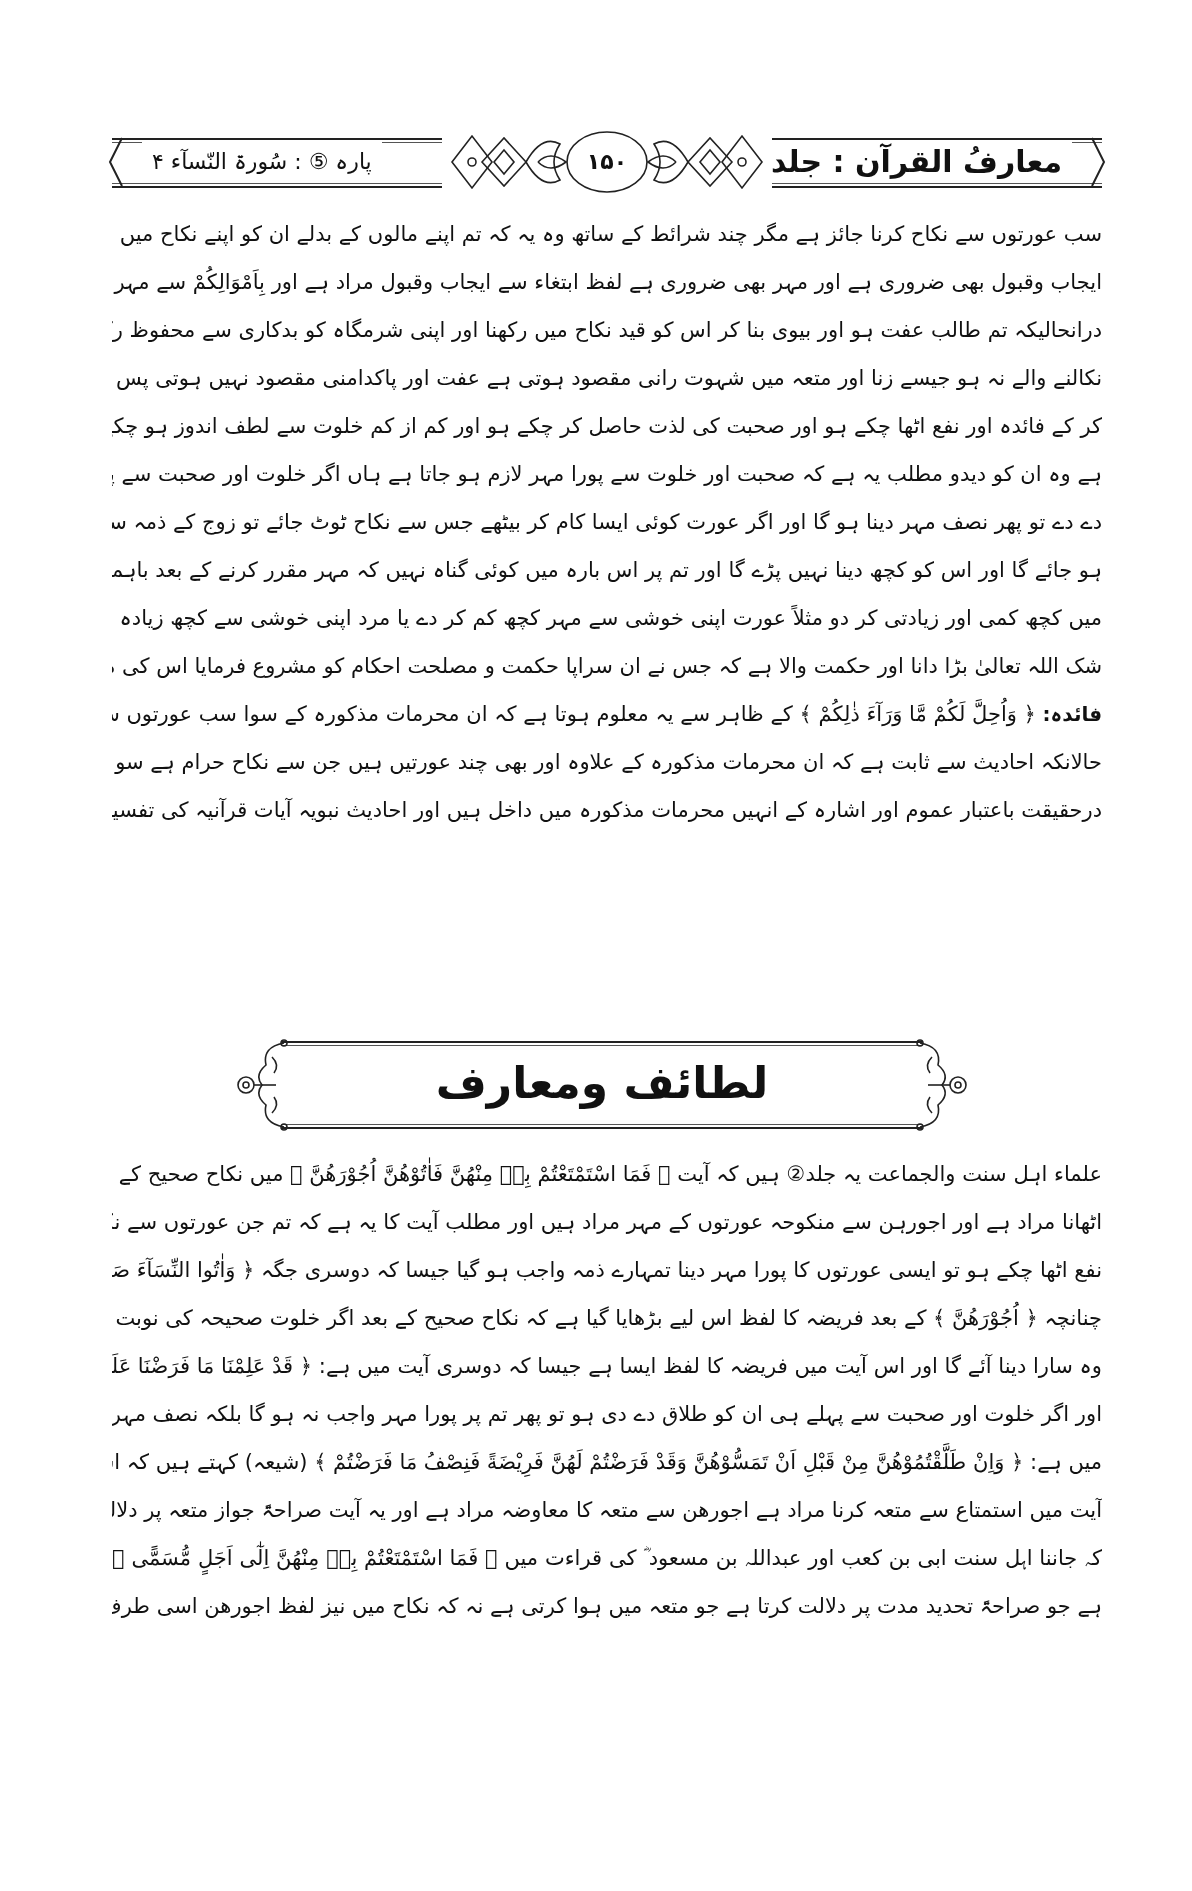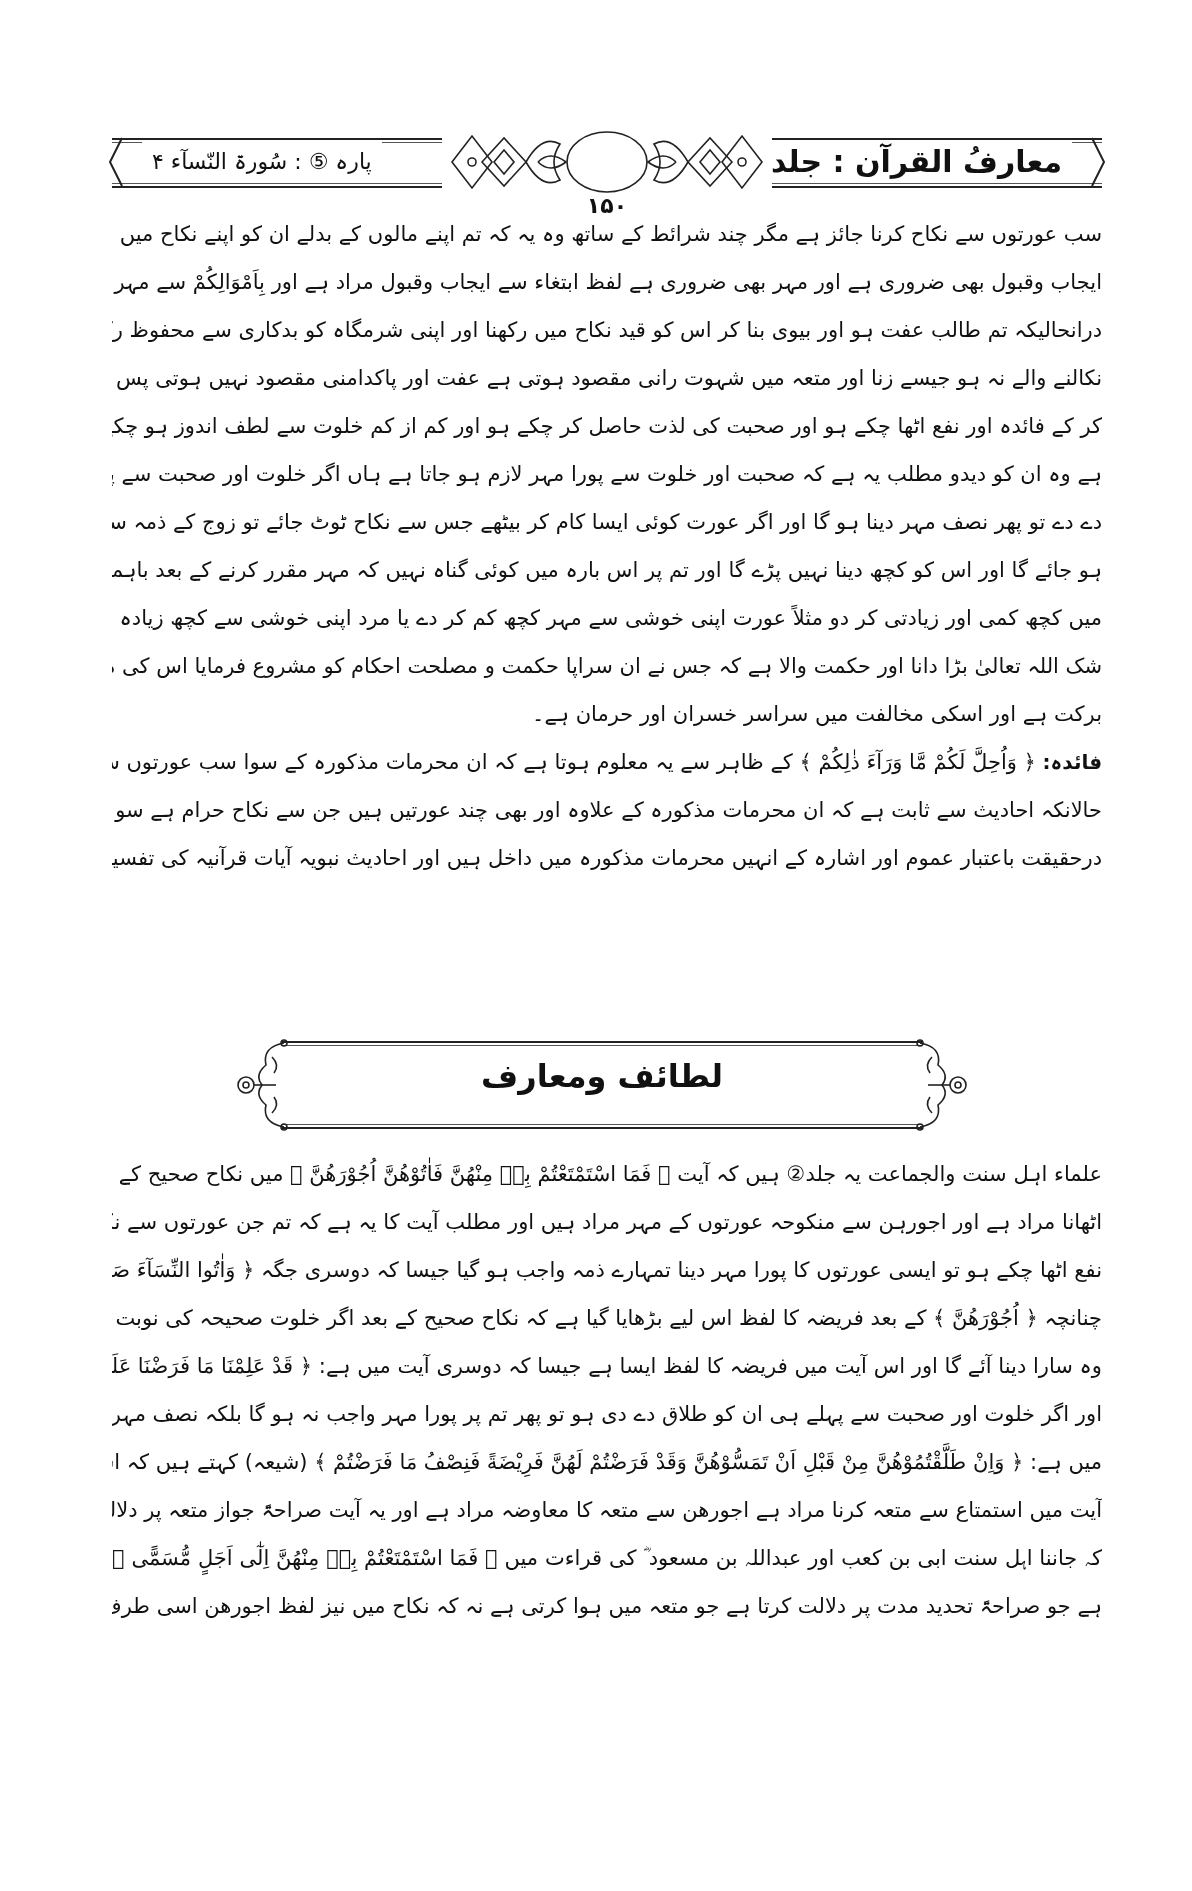--- a/index.html
+++ b/index.html
@@ -13,39 +13,39 @@
   .header .rule-top2 { position: absolute; left: 0; right: 0; top: 14px; border-top: 1px solid #555; }
   .header .rule-bot2 { position: absolute; left: 0; right: 0; bottom: 12px; border-top: 1px solid #555; }
   .header .end-cap { position: absolute; top: 8px; width: 16px; height: 52px; }
   .header .end-cap.left { left: -4px; }
   .header .end-cap.right { right: -4px; }
   .hdr-text { position: absolute; top: 14px; height: 40px; line-height: 40px; background: #fff; padding: 0 10px; direction: rtl; font-family: "DejaVu Sans", sans-serif; }
   .hdr-title { right: 30px; font-size: 30px; font-weight: bold; }
   .hdr-para { left: 30px; font-size: 22px; }
   .hdr-center { position: absolute; left: 330px; width: 330px; top: 0; height: 68px; background: #fff; }
   .hdr-center svg { position: absolute; left: 0; top: 0; }
-  .page-num { position: absolute; left: 130px; width: 70px; top: 16px; height: 36px; line-height: 36px; text-align: center; font-size: 22px; font-weight: bold; margin-top: 44px; }
+  .page-num { position: absolute; left: 130px; width: 70px; top: 16px; height: 36px; line-height: 36px; text-align: center; font-size: 22px; font-weight: bold; }
 
   
   .body-block { position: absolute; left: 112px; width: 990px; direction: rtl; font-family: "DejaVu Sans", sans-serif; }
   .line { height: 48px; line-height: 48px; font-size: 21px; white-space: nowrap; text-align: justify; text-align-last: justify; overflow: hidden; }
   .line.last { text-align-last: right; }
   .ayah { font-family: "DejaVu Serif", serif; font-weight: normal; }
   .faida-label { font-weight: bold; font-size: 20px; }
 
   
   .banner { position: absolute; left: 232px; top: 1035px; width: 740px; height: 100px; }
   .banner .b-top { position: absolute; left: 50px; right: 50px; top: 6px; border-top: 2px solid #222; }
   .banner .b-top2 { position: absolute; left: 50px; right: 50px; top: 10px; border-top: 1px solid #555; }
   .banner .b-bot { position: absolute; left: 50px; right: 50px; bottom: 6px; border-top: 2px solid #222; }
   .banner .b-bot2 { position: absolute; left: 50px; right: 50px; bottom: 10px; border-top: 1px solid #555; }
   .banner .flourish { position: absolute; top: 0; width: 60px; height: 100px; }
   .banner .flourish.left { left: 0; }
   .banner .flourish.right { right: 0; }
-  .banner-title { position: absolute; left: 0; right: 0; top: 22px; text-align: center; font-size: 32px; font-weight: bold; direction: rtl; }
+  .banner-title { position: absolute; left: 0; right: 0; top: 22px; text-align: center; font-size: 44px; font-weight: bold; direction: rtl; }
 </style>
 </head>
 <body>
 
 <div class="page">
 
   <div class="header">
     <div class="rule-top"></div>
     <div class="rule-top2"></div>
     <div class="rule-bot"></div>
@@ -88,21 +88,20 @@
     <div class="line">سب عورتوں سے نکاح کرنا جائز ہے مگر چند شرائط کے ساتھ وہ یہ کہ تم اپنے مالوں کے بدلے ان کو اپنے نکاح میں لانا طلب کرو یعنی</div>
     <div class="line">ایجاب وقبول بھی ضروری ہے اور مہر بھی ضروری ہے لفظ ابتغاء سے ایجاب وقبول مراد ہے اور بِاَمْوَالِکُمْ سے مہر کا قبول کرنا مراد ہے</div>
     <div class="line">درانحالیکہ تم طالب عفت ہو اور بیوی بنا کر اس کو قید نکاح میں رکھنا اور اپنی شرمگاہ کو بدکاری سے محفوظ رکھنا مقصود ہو محض شہوت ران اور مستی</div>
     <div class="line">نکالنے والے نہ ہو جیسے زنا اور متعہ میں شہوت رانی مقصود ہوتی ہے عفت اور پاکدامنی مقصود نہیں ہوتی پس جن عورتوں سے تم صحیح نکاح</div>
     <div class="line">کر کے فائدہ اور نفع اٹھا چکے ہو اور صحبت کی لذت حاصل کر چکے ہو اور کم از کم خلوت سے لطف اندوز ہو چکے ہو تو ان عورتوں کا جو مہر مقرر ہوا</div>
     <div class="line">ہے وہ ان کو دیدو مطلب یہ ہے کہ صحبت اور خلوت سے پورا مہر لازم ہو جاتا ہے ہاں اگر خلوت اور صحبت سے پہلے ہی مرد عورت کو طلاق</div>
     <div class="line">دے دے تو پھر نصف مہر دینا ہو گا اور اگر عورت کوئی ایسا کام کر بیٹھے جس سے نکاح ٹوٹ جائے تو زوج کے ذمہ سے سارا مہر ساقط</div>
     <div class="line">ہو جائے گا اور اس کو کچھ دینا نہیں پڑے گا اور تم پر اس بارہ میں کوئی گناہ نہیں کہ مہر مقرر کرنے کے بعد باہمی رضامندی سے مہر کی مقدار</div>
     <div class="line">میں کچھ کمی اور زیادتی کر دو مثلاً عورت اپنی خوشی سے مہر کچھ کم کر دے یا مرد اپنی خوشی سے کچھ زیادہ دیدے تو اس میں کوئی حرج نہیں بے</div>
     <div class="line">شک اللہ تعالیٰ بڑا دانا اور حکمت والا ہے کہ جس نے ان سراپا حکمت و مصلحت احکام کو مشروع فرمایا اس کی متابعت میں تمہارے لیے خیر و</div>
-    <div class="line last">برکت ہے اور اسکی مخالفت میں سراسر خسران اور حرمان ہے۔</div>
 
     <div class="line">
       <span class="faida-label">فائدہ:</span>
       <span class="ayah">﴿ وَاُحِلَّ لَکُمْ مَّا وَرَآءَ ذٰلِکُمْ ﴾</span>
       <span>کے ظاہر سے یہ معلوم ہوتا ہے کہ ان محرمات مذکورہ کے سوا سب عورتوں سے نکاح جائز ہے</span>
     </div>
     <div class="line">حالانکہ احادیث سے ثابت ہے کہ ان محرمات مذکورہ کے علاوہ اور بھی چند عورتیں ہیں جن سے نکاح حرام ہے سو جاننا چاہیے کہ وہ عورتیں</div>
     <div class="line">درحقیقت باعتبار عموم اور اشارہ کے انہیں محرمات مذکورہ میں داخل ہیں اور احادیث نبویہ آیات قرآنیہ کی تفسیر ہیں پس وہ عورتیں درحقیقت</div>
   </div>
 

